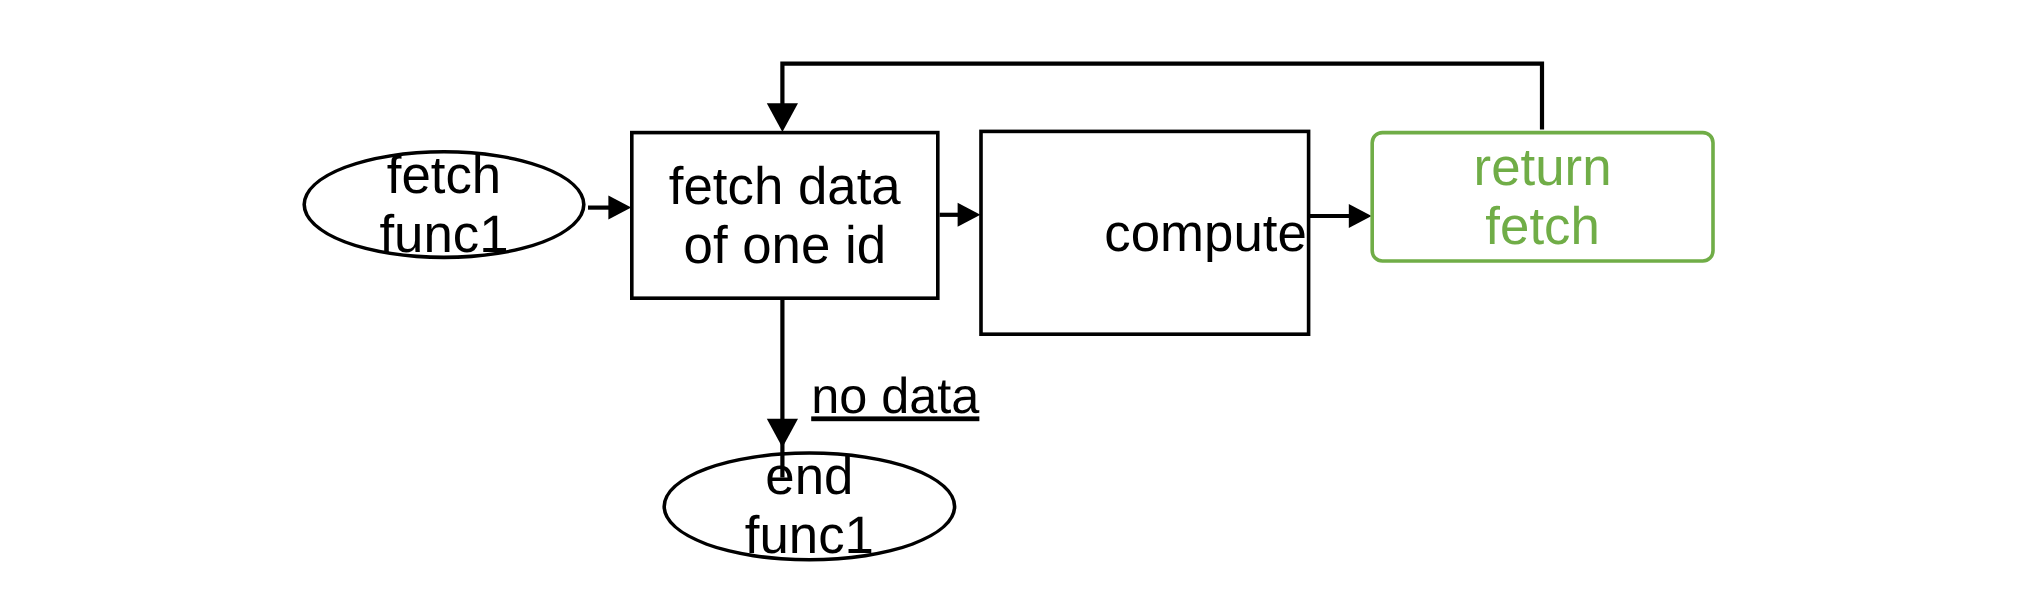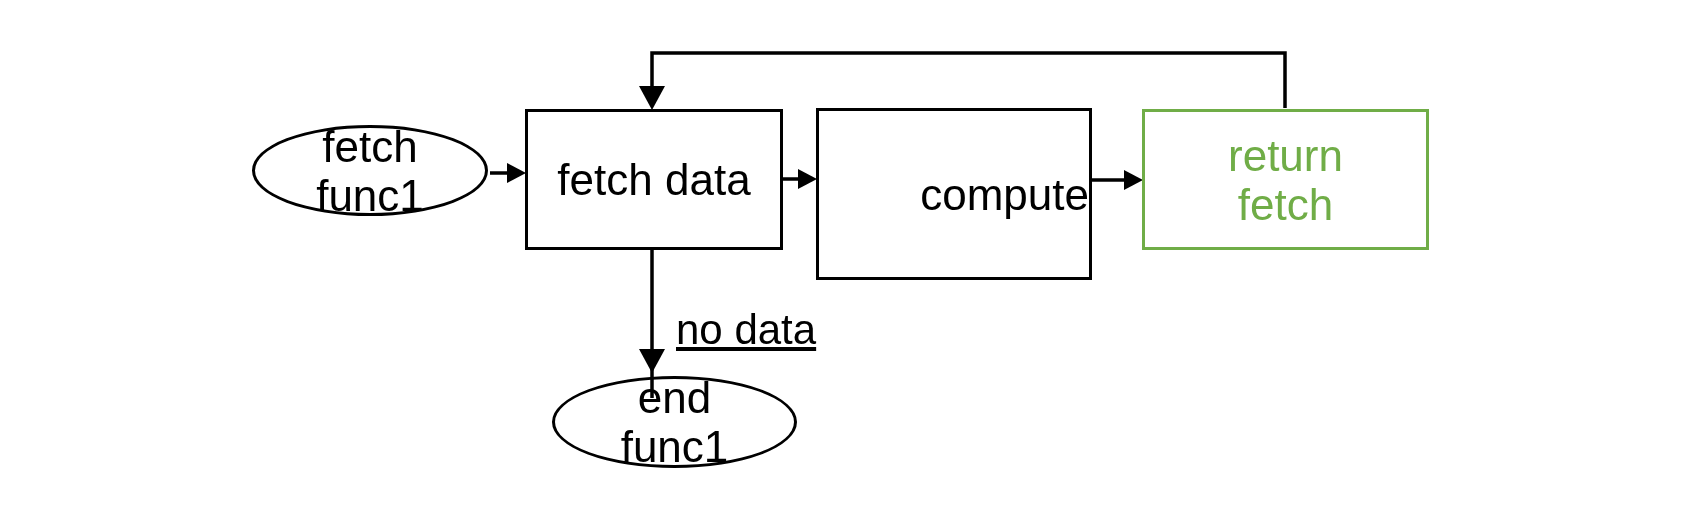--- a/index.html
+++ b/index.html
@@ -25,21 +25,21 @@
     background: transparent;
     white-space: nowrap;
   }
   .rect  { border: 3px solid #000000; }
   .oval  { border: 3px solid #000000; border-radius: 50%; }
   .green { border-color: #70AD47; color: #70AD47; }
 
   .node-start   { left: 252px; top: 125px; width: 236px; height: 91px; }
   .node-fetch   { left: 525px; top: 109px; width: 258px; height: 141px; }
   .node-compute { left: 816px; top: 108px; width: 276px; height: 172px; align-items: flex-end; }
-  .node-return  { left: 1142px; top: 109px; width: 287px; height: 141px; }
+  .node-return  { left: 1142px; top: 109px; width: 287px; height: 110px; border-radius: 10px; }
   .node-end     { left: 552px; top: 376px; width: 245px; height: 92px; }
 
   .edge-label {
     position: absolute;
     left: 676px;
     top: 308px;
     font-size: 42px;
     line-height: 44px;
     white-space: nowrap;
     text-decoration: underline;
@@ -84,20 +84,21 @@
     </g>
   </svg>
 
   <div class="node oval node-start">
     <span>fetch</span>
     <span>func1</span>
   </div>
 
   <div class="node rect node-fetch">
     <span>fetch data</span>
+    <span>of one id</span>
   </div>
 
   <div class="node rect node-compute">
     <span>compute</span>
   </div>
 
   <div class="node rect green node-return">
     <span>return</span>
     <span>fetch</span>
   </div>

